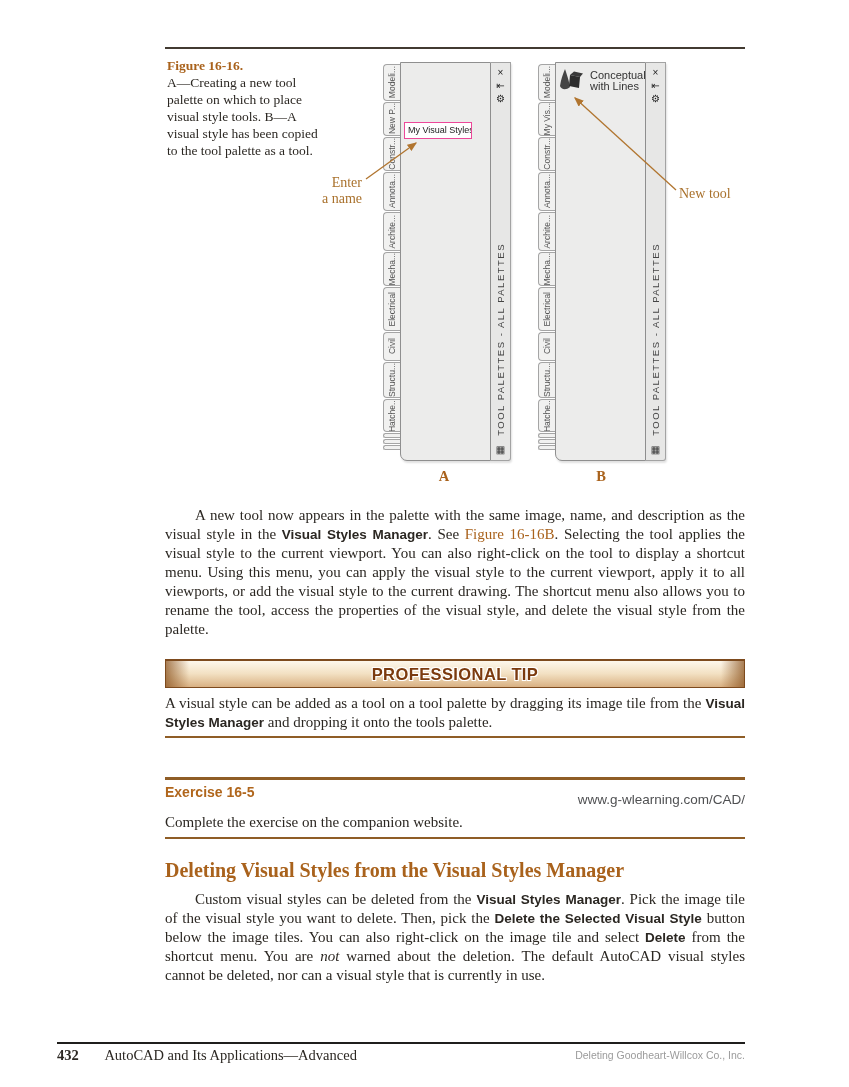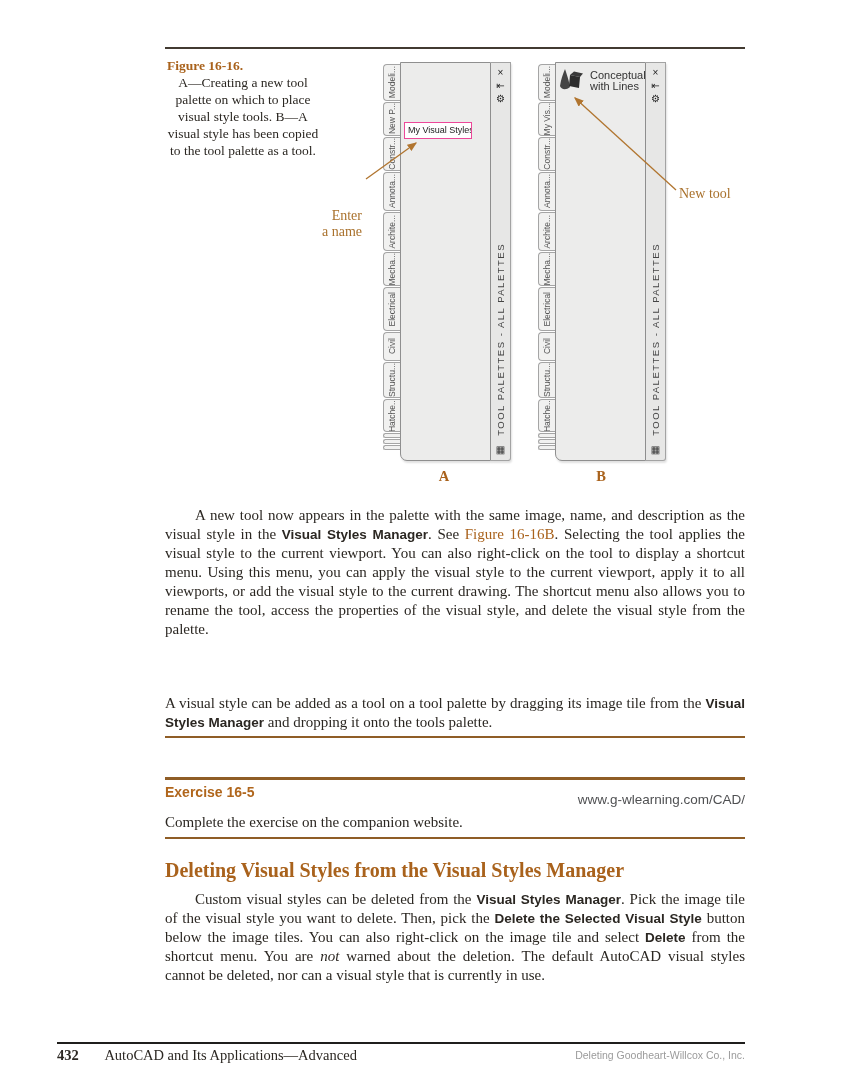--- a/index.html
+++ b/index.html
@@ -4,21 +4,21 @@
 <style>
   html,body{margin:0;padding:0;background:#ffffff;}
   .page{position:relative;width:849px;height:1087px;background:#ffffff;overflow:hidden;
         font-family:"Liberation Serif",serif;color:#2b2722;}
 
   
   .figure-block{position:absolute;left:165px;top:47px;width:580px;height:445px;}
   .fig-toprule{position:absolute;left:0;top:0;width:580px;height:2px;background:#423a31;}
   .fig-caption{position:absolute;left:2px;top:10px;width:152px;font-size:13.5px;line-height:17px;}
   .fig-label{font-weight:bold;color:#a9621c;display:block;}
-  .fig-captext{display:block;text-align:center;}
+  .fig-captext{display:block;}
 
   .palette{position:absolute;top:15px;width:128px;height:399px;display:flex;
            font-family:"Liberation Sans",sans-serif;}
   .palette-a{left:218px;} .palette-b{left:373px;}
   .tabs-col{width:17px;display:flex;flex-direction:column;padding-top:2px;box-sizing:border-box;}
   .tab{box-sizing:border-box;background:#f1f1f0;border:1px solid #a5a5a5;border-right:none;
        border-radius:4px 0 0 4px;margin-bottom:1px;display:flex;align-items:center;justify-content:center;
        overflow:hidden;}
   .tab span{writing-mode:vertical-rl;transform:rotate(180deg);font-size:8.5px;color:#555;white-space:nowrap;}
   .tabs-col .tab:nth-of-type(1){height:37px;} .tabs-col .tab:nth-of-type(2){height:34px;}
@@ -41,21 +41,21 @@
   .grid-icon{position:absolute;bottom:5px;left:0;right:0;text-align:center;font-size:10px;color:#333;}
 
   .name-box{position:absolute;left:3px;top:59px;width:63px;height:15px;background:#fff;
             border:1px solid #ec4899;font-size:9px;line-height:14px;padding-left:3px;color:#222;
             box-sizing:content-box;white-space:nowrap;overflow:hidden;}
   .tool-entry{position:absolute;left:1px;top:4px;display:flex;align-items:flex-start;}
   .tool-text{margin-left:5px;font-size:11px;line-height:11px;color:#333;padding-top:3px;}
 
   .fig-arrows{position:absolute;left:0;top:0;pointer-events:none;}
   .annot{position:absolute;color:#a9712c;font-size:14px;line-height:16px;}
-  .annot-enter{left:135px;top:128px;width:62px;text-align:right;margin-top:33px;}
+  .annot-enter{left:135px;top:128px;width:62px;text-align:right;}
   .annot-newtool{left:514px;top:139px;white-space:nowrap;}
   .sub-label{position:absolute;top:421px;width:14px;text-align:center;font-weight:bold;
              font-size:14.5px;color:#a9621c;}
   .sub-label-a{left:272px;} .sub-label-b{left:429px;}
 
   
   .bodytext{position:absolute;left:165px;width:580px;margin:0;font-size:15px;line-height:19px;
             text-align:justify;}
   .indent{text-indent:30px;}
   .ui{font-family:"Liberation Sans",sans-serif;font-weight:bold;font-size:13.5px;}
@@ -238,20 +238,23 @@
       <div>a name</div>
     </div>
     <div class="annot annot-newtool">New tool</div>
 
     <div class="sub-label sub-label-a">A</div>
     <div class="sub-label sub-label-b">B</div>
   </div>
 
   <p class="bodytext indent p1"><span>A new tool now appears in the palette with the same image, name, and description as the visual style in the </span><span class="ui">Visual Styles Manager</span><span>. See </span><span class="figref">Figure 16-16B</span><span>. Selecting the tool applies the visual style to the current viewport. You can also right-click on the tool to display a shortcut menu. Using this menu, you can apply the visual style to the current viewport, apply it to all viewports, or add the visual style to the current drawing. The shortcut menu also allows you to rename the tool, access the properties of the visual style, and delete the visual style from the palette.</span></p>
 
+  <div class="tip-banner">
+    <span class="tip-title">PROFESSIONAL TIP</span>
+  </div>
   <p class="bodytext tip-text"><span>A visual style can be added as a tool on a tool palette by dragging its image tile from the </span><span class="ui">Visual Styles Manager</span><span> and dropping it onto the tools palette.</span></p>
   <div class="rule-brown tip-rule"></div>
 
   <div class="rule-brown ex-rule1"></div>
   <div class="ex-title">Exercise 16-5</div>
   <div class="ex-url">www.g-wlearning.com/CAD/</div>
   <div class="ex-text">Complete the exercise on the companion website.</div>
   <div class="rule-brown ex-rule2"></div>
 
   <div class="section-heading">Deleting Visual Styles from the Visual Styles Manager</div>

